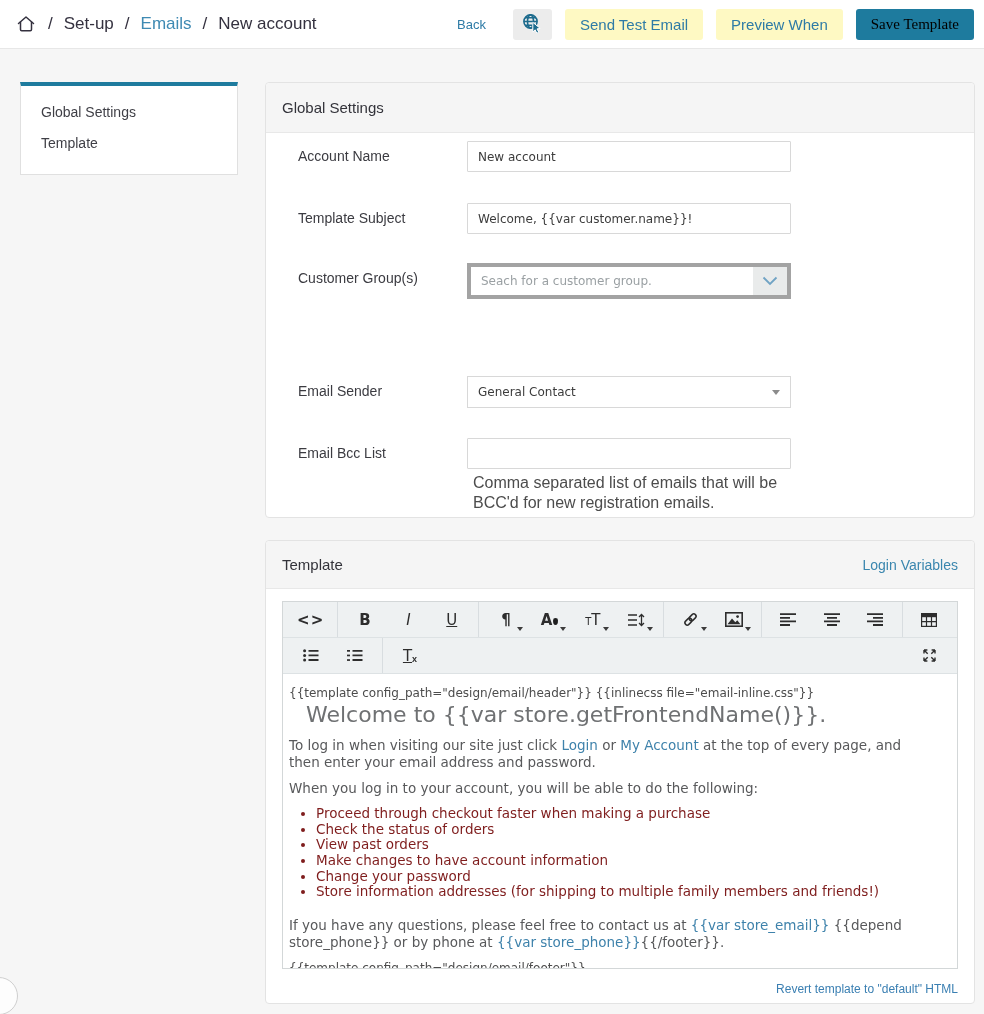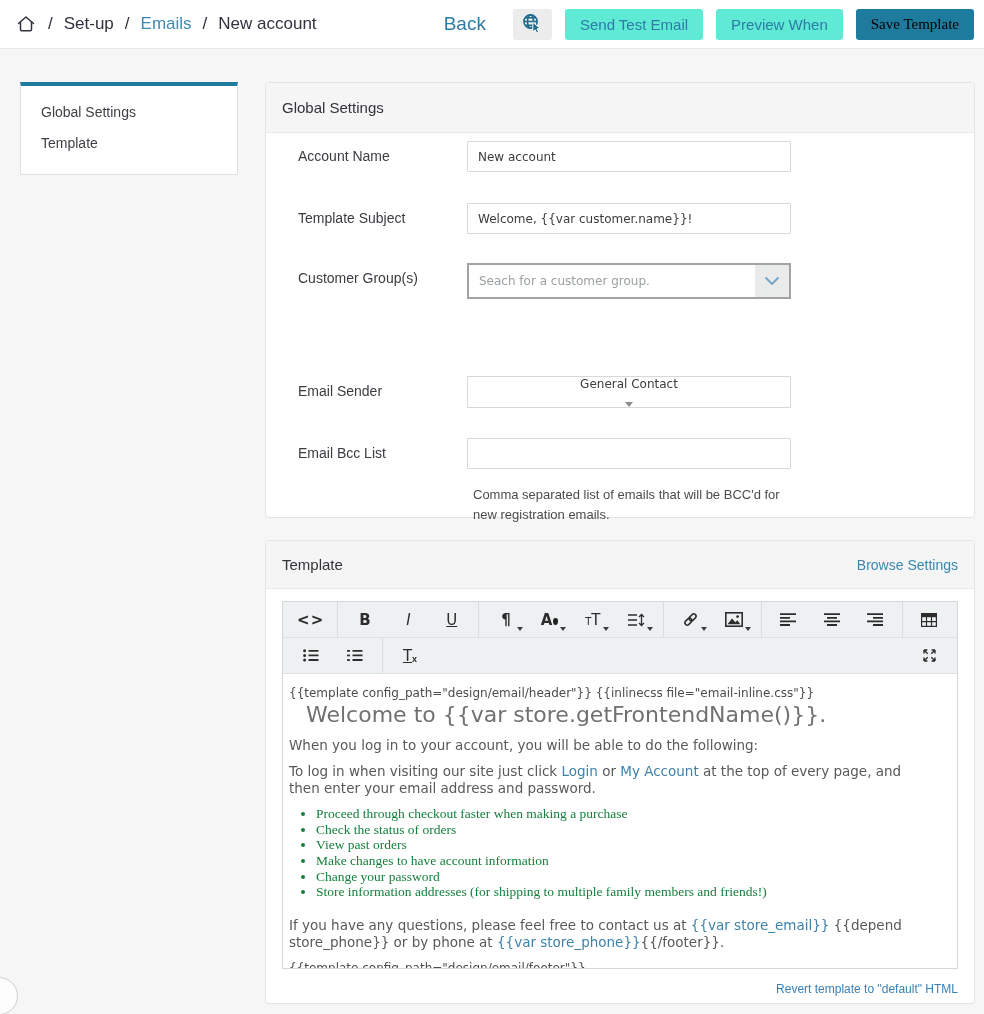--- a/index.html
+++ b/index.html
@@ -16,26 +16,26 @@
     position:absolute; left:0; top:0; width:984px; height:49px;
     background:#ffffff; border-bottom:1px solid #e7e7e7;
     display:flex; align-items:center; justify-content:space-between;
     padding:0 10px 0 15px;
   }
   .breadcrumb { display:flex; align-items:center; gap:11px; font-size:17px; color:#34313f; }
   .breadcrumb .sep { color:#34313f; }
   .breadcrumb a.crumb-link { color:#3f8ab3; text-decoration:none; cursor:pointer; }
   .home-btn { display:flex; align-items:center; cursor:pointer; }
   .header-actions { display:flex; align-items:center; gap:13px; }
-  .link-btn { color:#2e7ba6; font-size:19px; text-decoration:none; cursor:pointer; margin-right:14px; }
+  .link-btn { color:#2e7ba6; font-size:13px; text-decoration:none; cursor:pointer; margin-right:14px; }
   .btn {
     border:none; border-radius:3px; font-family:inherit; font-size:15px;
     padding:7px 15px; cursor:pointer; line-height:17px;
   }
-  .btn-gray { background:#5eead4; color:#2e7ba6; }
+  .btn-gray { background:#fef9c3; color:#2e7ba6; }
   .btn-primary { background:#1e7b9e; color:#000000;font-family:Liberation Serif, serif; }
   .icon-btn { background:#ececec; border:none; border-radius:3px; width:39px; height:31px;
     display:flex; align-items:center; justify-content:center; cursor:pointer; }
   
   .side-nav {
     position:absolute; left:20px; top:82px; width:218px;
     background:#ffffff; border:1px solid #e0e0e0; border-top:4px solid #1e7b9e;
     padding:10px 0 16px;
   }
   .side-item { font-size:14px; color:#3f3f46; padding:8px 0 7px 20px; cursor:pointer; }
@@ -55,33 +55,33 @@
   .gs-body { position:relative; height:384px; }
   .form-row { position:absolute; left:0; width:100%; }
   .form-label { position:absolute; left:32px; top:7px; font-size:14px; color:#3b3b41; }
   .form-control { position:absolute; left:201px; }
   .text-input {
     width:324px; height:31px; border:1px solid #d8d8d8; border-radius:1px;
     font-family:"DejaVu Sans", sans-serif; font-size:12px; color:#3c3c3c;
     padding:0 10px; background:#ffffff; outline:none;
   }
   .text-input::placeholder { color:#9aa0a3; }
-  .cg-wrap { display:flex; width:324px; height:36px; border:2px solid #a3a3a3; background:#fff; }
+  .cg-wrap { display:flex; width:324px; height:36px; border:4px solid #a3a3a3; background:#fff; }
   .cg-input { flex:1; border:none; outline:none; padding:0 10px;
     font-family:"DejaVu Sans", sans-serif; font-size:12px; color:#3c3c3c; }
   .cg-input::placeholder { color:#9aa0a3; }
   .cg-addon { width:34px; background:#e9ebeb; display:flex; align-items:center; justify-content:center; cursor:pointer; }
   .select-box {
     width:324px; height:32px; border:1px solid #d8d8d8; background:#fff;
     display:flex; align-items:center; justify-content:space-between;
     padding:0 10px; cursor:pointer;
-    font-family:"DejaVu Sans", sans-serif; font-size:12px; color:#3c3c3c;flex-direction:column;
+    font-family:"DejaVu Sans", sans-serif; font-size:12px; color:#3c3c3c;
   }
   .select-arrow { width:0; height:0; border-left:4px solid transparent; border-right:4px solid transparent; border-top:5px solid #8b8b8b; }
-  .help-text { width:330px; font-size:13px; color:#4c4c4c; line-height:20px; margin-top:16px; padding-left:6px; }
+  .help-text { width:330px; font-size:16px; color:#4c4c4c; line-height:20px; margin-top:4px; padding-left:6px; }
   
   #template-card { top:540px; height:464px; }
   #template-card .card-header { height:48px; }
   .browse-link { color:#3a86ae; font-size:14px; text-decoration:none; cursor:pointer; }
   .editor-wrap { margin:12px 16px 0; border:1px solid #d3d7d8; }
   .tb-row { background:#eef1f2; height:36px; display:flex; align-items:stretch; padding:0 6px; border-bottom:1px solid #dde2e4; }
   .tb-btn { position:relative; width:44px; background:transparent; border:none; cursor:pointer;
     display:flex; align-items:center; justify-content:center; color:#2d2d2d; }
   .tb-right { margin-left:auto; }
   .tb-sep { width:1px; background:#d8dde0; margin:0 5px; }
@@ -96,21 +96,21 @@
   .editor-content {
     background:#ffffff; height:294px; overflow:hidden;
     padding:8px 14px 0 6px;
     font-family:"DejaVu Sans", sans-serif; color:#58595b;
   }
   .ec-meta { font-size:12px; color:#4c4c4c; margin:4px 0 2px; }
   .ec-h1 { font-size:22px; font-weight:400; color:#6f7173; margin:2px 17px 10px; font-family:"DejaVu Sans", sans-serif; }
   .ec-p { font-size:13.5px; line-height:1.26; margin:0 0 9px; max-width:645px; }
   .ec-link { color:#3e82ab; text-decoration:none; cursor:pointer; }
   .ec-ul { margin:2px 0 0 27px; padding:0; }
-  .ec-ul li { font-size:13.5px; line-height:1.16; color:#15803d;font-family:Liberation Serif, serif; }
+  .ec-ul li { font-size:13.5px; line-height:1.16; color:#7f1d1d; }
   .ec-contact { margin-top:17px; }
   .ec-footer { margin-top:10px; }
   .revert-row { text-align:right; padding:10px 16px 12px; }
   .revert-link { font-size:12px; color:#3a7fb2; text-decoration:none; cursor:pointer; }
   
   .float-bubble {
     position:absolute; left:-20px; top:977px; width:38px; height:38px;
     background:#fdfdfd; border:1px solid #cfcfcf; border-radius:50%;
   }
 </style>
@@ -212,21 +212,21 @@
         <div class="help-text">Comma separated list of emails that will be BCC'd for new registration emails.</div>
       </div>
     </div>
 
   </div>
 </div>
 
 <div class="card" id="template-card">
   <div class="card-header">
     <span>Template</span>
-    <a class="browse-link">Browse Settings</a>
+    <a class="browse-link">Login Variables</a>
   </div>
 
   <div class="editor-wrap">
     <div class="tb-row" id="tb-row1">
         <button class="tb-btn">
           <span class="tb-ic">
             <span class="tb-txt" style="letter-spacing:1px;">&lt;&gt;</span>
           </span>
         </button>
         <span class="tb-sep"></span>
@@ -384,22 +384,22 @@
                 <path d="M9.3 5.7 L13 2M13 2h-3.4M13 2v3.4M5.7 9.3 L2 13M2 13h3.4M2 13v-3.4M9.3 9.3 L13 13M13 13h-3.4M13 13v-3.4M5.7 5.7 L2 2M2 2h3.4M2 2v3.4"></path>
               </g>
             </svg>
           </span>
         </button>
       </div>
 
     <div class="editor-content">
       <p class="ec-meta">{{template config_path="design/email/header"}} {{inlinecss file="email-inline.css"}}</p>
       <h1 class="ec-h1">Welcome to {{var store.getFrontendName()}}.</h1>
+      <p class="ec-p"><span>To log in when visiting our site just click </span><a class="ec-link">Login</a><span> or </span><a class="ec-link">My Account</a><span> at the top of every page, and then enter your email address and password.</span></p>
       <p class="ec-p">When you log in to your account, you will be able to do the following:</p>
-      <p class="ec-p"><span>To log in when visiting our site just click </span><a class="ec-link">Login</a><span> or </span><a class="ec-link">My Account</a><span> at the top of every page, and then enter your email address and password.</span></p>
       <ul class="ec-ul">
           <li>Proceed through checkout faster when making a purchase</li>
           <li>Check the status of orders</li>
           <li>View past orders</li>
           <li>Make changes to have account information</li>
           <li>Change your password</li>
           <li>Store information addresses (for shipping to multiple family members and friends!)</li>
         </ul>
       <p class="ec-p ec-contact"><span>If you have any questions, please feel free to contact us at </span><a class="ec-link">{{var store_email}}</a><span> {{depend store_phone}} or by phone at </span><a class="ec-link">{{var store_phone}}</a><span>{{/footer}}.</span></p>
       <p class="ec-meta ec-footer">{{template config_path="design/email/footer"}}</p>

